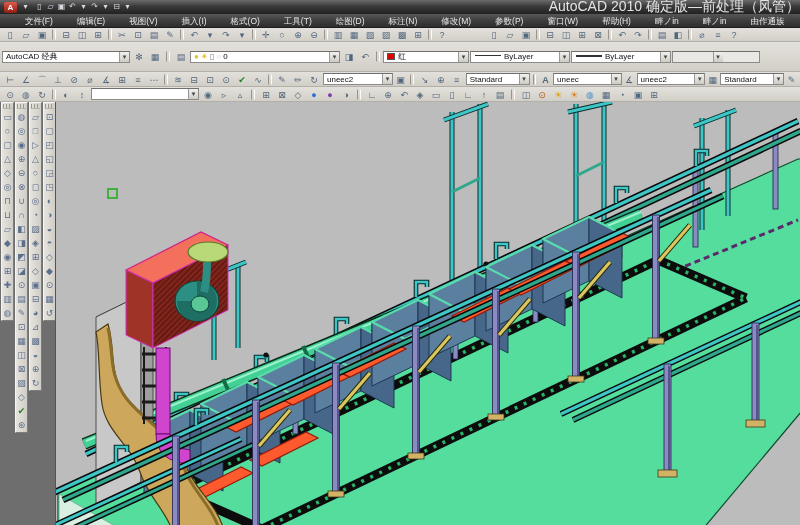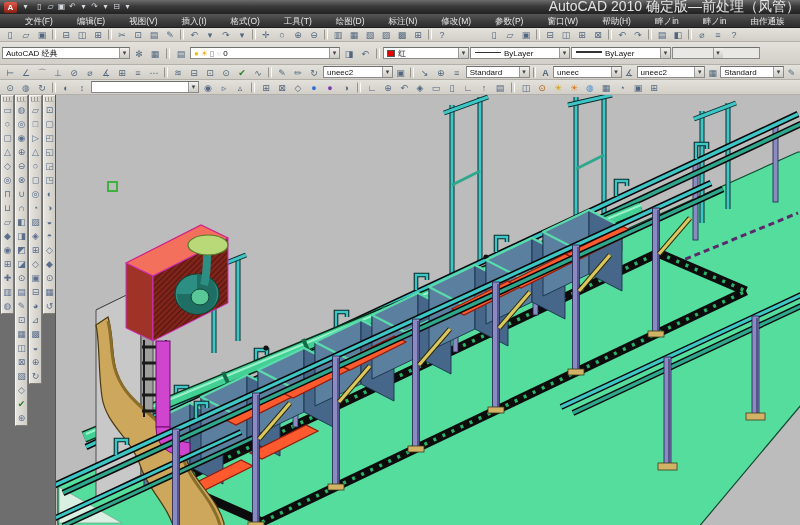--- a/index.html
+++ b/index.html
@@ -23,21 +23,21 @@
   #logo{width:13px;height:11px;background:linear-gradient(#e05a4a,#8d1d12);color:#fff;font-size:8px;font-weight:bold;text-align:center;line-height:11px;border-radius:2px;}
   .qaicon{color:#d8dbe2;font-size:8px;line-height:12px;width:11px;text-align:center;}
   #wintitle{position:absolute;left:0;right:0;text-align:right;color:#e3e3e3;font-size:14px;pointer-events:none;}
 
   
   #menubar{height:14px;background:linear-gradient(#565656,#3a3a3a 60%,#2e2e2e);display:flex;align-items:center;padding-left:18px;gap:10px;border-bottom:1px solid #1c1c1c;}
   .menu-item{color:#e8e8e8;font-size:8.5px;padding:0 7px;line-height:12px;white-space:nowrap;}
 
   
   .trow{display:flex;align-items:center;background:linear-gradient(#e3e1db,#d2cfc8);border-bottom:1px solid #b3b0a9;padding:0 2px;gap:1px;}
-  #rowA{height:14px;} #rowB{height:23px;} #rowC{height:15px;} #rowD{height:15px;}
+  #rowA{height:14px;} #rowB{height:30px;} #rowC{height:15px;} #rowD{height:15px;}
   .tgroup{display:flex;align-items:center;gap:0;}
   .ticon{width:16px;height:13px;line-height:13px;font-size:9px;text-align:center;color:#51677f;cursor:default;border:1px solid transparent;}
   .ticon[data-name="separator"]{width:4px;height:11px;border-left:1px solid #97948e;border-right:1px solid #fcfbf8;margin:0 2px;pointer-events:none;}
   .combo{display:flex;align-items:center;height:12px;background:#fff;border:1px solid #8a8a8a;border-top-color:#6f6f6f;font-size:8px;color:#111;padding-left:3px;overflow:hidden;white-space:nowrap;}
   .combo .cval{flex:1;overflow:hidden;}
   .combo .carr{width:10px;height:10px;line-height:9px;background:linear-gradient(#f2f1ee,#cfccc5);border-left:1px solid #9a9a9a;text-align:center;font-size:7px;color:#444;}
   .combo.disabled{background:#e9e8e5;color:#979797;flex-direction:column;}
   .lt-line{display:inline-block;width:26px;border-top:1px solid #333;margin:0 3px 2px 1px;vertical-align:middle;}
   .swatch{display:inline-block;width:8px;height:7px;background:var(--swatch_red);border:1px solid #555;margin-right:3px;}
   .lsicon{font-size:8px;margin-right:2px;}

